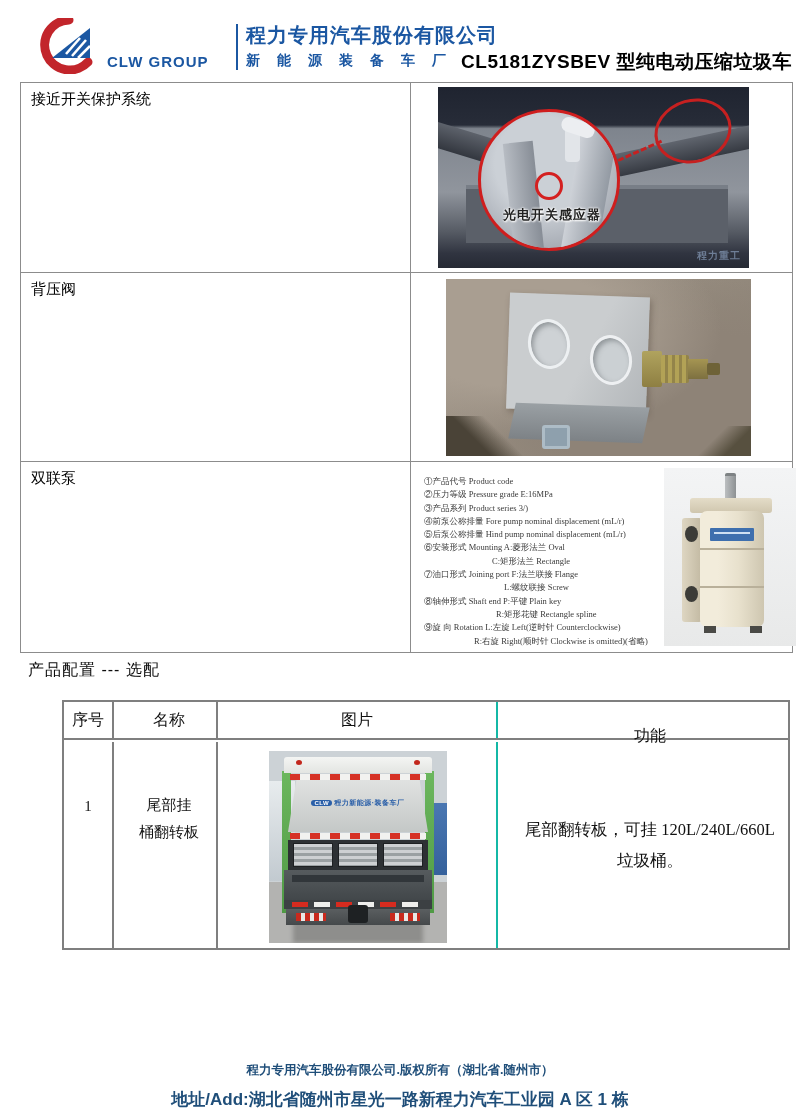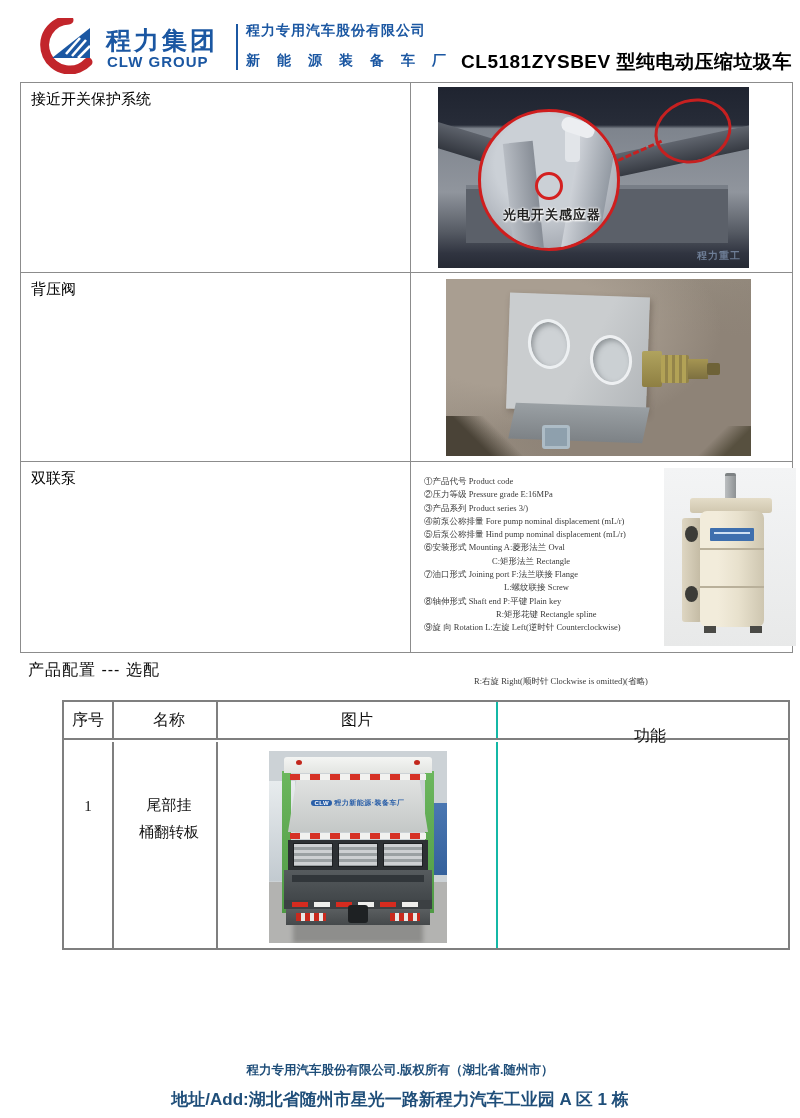--- a/index.html
+++ b/index.html
@@ -6,21 +6,21 @@
   html,body { background:#ffffff; }
   body { font-family:"Liberation Sans", sans-serif; }
   .page { position:relative; width:800px; height:1118px; background:#fff; overflow:hidden; }
   .abs { position:absolute; }
 
   
   .logo-mark { left:36px; top:18px; width:66px; height:56px; }
   .grp-cn { left:106px; top:24px; font-size:25px; font-weight:bold; color:#1b57a2; letter-spacing:3px; }
   .grp-en { left:107px; top:53px; font-size:15px; font-weight:bold; color:#1b57a2; letter-spacing:1px; }
   .logo-div { left:236px; top:24px; width:2px; height:46px; background:#1b57a2; }
-  .comp-cn { left:246px; top:22px; font-size:14px; font-weight:bold; color:#1b57a2; letter-spacing:1px; }
+  .comp-cn { left:246px; top:22px; font-size:20px; font-weight:bold; color:#1b57a2; letter-spacing:1px; }
   .comp-sub { left:246px; top:52px; width:225px; font-size:14px; font-weight:bold; color:#1b57a2; letter-spacing:17px; white-space:nowrap; overflow:hidden; }
   .doc-title { right:8px; top:49px; font-size:19px; font-weight:bold; color:#000; letter-spacing:0.5px; }
 
   
   .t1 { left:20px; top:82px; width:773px; height:571px; border:1px solid #8c8c8c; }
   .t1-row { position:absolute; left:0; width:100%; }
   .t1-r1 { top:0; height:190px; border-bottom:1px solid #8c8c8c; }
   .t1-r2 { top:190px; height:189px; border-bottom:1px solid #8c8c8c; }
   .t1-r3 { top:379px; height:190px; }
   .t1-left { position:absolute; left:0; top:0; width:390px; height:100%; border-right:1px solid #8c8c8c; padding:7px 10px; font-size:15px; color:#000; }
@@ -57,21 +57,21 @@
   .p2-portA { left:82px; top:40px; width:42px; height:50px; border-radius:50%; background:#ced2d5; border:3px solid #edf0f2; box-shadow:inset 2px 3px 5px rgba(90,95,100,0.5); transform:rotate(-8deg); }
   .p2-portB { left:144px; top:56px; width:42px; height:50px; border-radius:50%; background:#cbd0d3; border:3px solid #eef0f2; box-shadow:inset 2px 3px 5px rgba(90,95,100,0.5); transform:rotate(-8deg); }
   .p2-b1 { left:196px; top:72px; width:20px; height:36px; background:linear-gradient(#b0a35e,#8e7f42); border-radius:2px; }
   .p2-b2 { left:215px; top:76px; width:28px; height:28px; background:repeating-linear-gradient(90deg,#b2a256 0 4px,#93844a 4px 7px); border-radius:2px; }
   .p2-b3 { left:242px; top:80px; width:20px; height:20px; background:linear-gradient(#a59552,#7d7040); }
   .p2-b4 { left:261px; top:84px; width:13px; height:12px; background:#6e6237; border-radius:2px; }
   .p2-part { left:96px; top:146px; width:28px; height:24px; background:#8ea0ad; border:3px solid #adbcc6; border-radius:3px; }
 
   
   .spec { left:12px; top:13px; width:248px; font-family:"Liberation Serif", serif; font-size:8.5px; line-height:13.3px; color:#3a3a3a; white-space:nowrap; }
-  .ind-a { padding-left:68px; } .ind-b { padding-left:80px; } .ind-c { padding-left:72px; } .ind-d { padding-left:50px;margin-top:40px; }
+  .ind-a { padding-left:68px; } .ind-b { padding-left:80px; } .ind-c { padding-left:72px; } .ind-d { padding-left:50px; }
   .p3 { left:252px; top:6px; width:132px; height:178px; background:linear-gradient(#f3f4f5,#e8e9e9); overflow:hidden; }
   .p3-shaft { left:61px; top:5px; width:11px; height:27px; background:linear-gradient(90deg,#bcbfc1,#8d9193); border-radius:2px; border-top:3px solid #7e8284; }
   .p3-flange { left:26px; top:30px; width:82px; height:15px; background:linear-gradient(#e4dcc8,#cfc6ae); border-radius:3px; }
   .p3-body { left:36px; top:43px; width:64px; height:116px; background:linear-gradient(90deg,#f2ecdb 0 28%,#e8e1cd 60%,#cec6b0 100%); border-radius:7px; }
   .p3-sec1 { left:36px; top:80px; width:64px; height:2px; background:#b9b09a; }
   .p3-sec2 { left:36px; top:118px; width:64px; height:2px; background:#b9b09a; }
   .p3-label { left:46px; top:60px; width:44px; height:13px; background:#3e6fae; border-radius:1px; }
   .p3-label::after { content:""; position:absolute; left:4px; top:4px; width:36px; height:2px; background:#cfe0f2; }
   .p3-plate { left:18px; top:50px; width:20px; height:104px; background:linear-gradient(90deg,#ded6c2,#c2b9a2); border-radius:3px; }
   .p3-hole1 { left:21px; top:58px; width:13px; height:16px; border-radius:50%; background:#3c3c38; }
@@ -133,21 +133,20 @@
 
   <div class="abs logo-mark">
     <svg width="66" height="56" viewBox="0 0 66 56">
       <path d="M 33 2 A 25 25 0 1 0 52 44" fill="none" stroke="#c2252b" stroke-width="9" stroke-linecap="round"></path>
       <path d="M 16 40 L 54 10 L 54 40 Z" fill="#1b57a2"></path>
       <path d="M 30 36 L 44 20" stroke="#ffffff" stroke-width="2.5"></path>
       <path d="M 36 38 L 50 22" stroke="#ffffff" stroke-width="2.5"></path>
       <path d="M 42 40 L 54 28" stroke="#ffffff" stroke-width="2.5"></path>
     </svg>
   </div>
-  <div class="abs grp-cn">程力集团</div>
   <div class="abs grp-en">CLW GROUP</div>
   <div class="abs logo-div"></div>
   <div class="abs comp-cn">程力专用汽车股份有限公司</div>
   <div class="abs comp-sub">新能源装备车厂</div>
   <div class="abs doc-title">CL5181ZYSBEV 型纯电动压缩垃圾车</div>
 
   <div class="abs t1">
 
     <div class="t1-row t1-r2">
       <div class="t1-left">背压阀</div>
@@ -277,19 +276,25 @@
               <div class="tk-ref-r"></div>
               <div class="tk-ref-w"></div>
             </div>
             <div class="abs tk-bumper"></div>
             <div class="abs tk-plate1"></div>
             <div class="abs tk-plate2"></div>
             <div class="abs tk-hitch"></div>
           </div>
         </div>
       </div>
+      <div class="t2c4">
+        <div class="t2-func">
+          <div>尾部翻转板，可挂 120L/240L/660L</div>
+          <div>垃圾桶。</div>
+        </div>
+      </div>
     </div>
   </div>
 
   <div class="abs foot1">程力专用汽车股份有限公司.版权所有（湖北省.随州市）</div>
   <div class="abs foot2">地址/Add:湖北省随州市星光一路新程力汽车工业园 A 区 1 栋</div>
 
 </div>
 
 </body></html>

